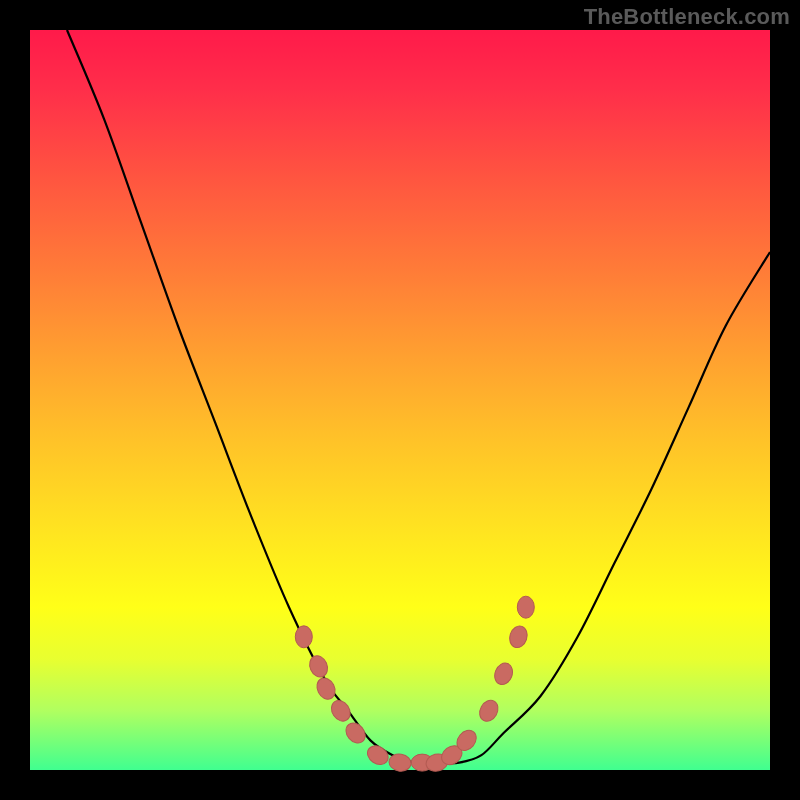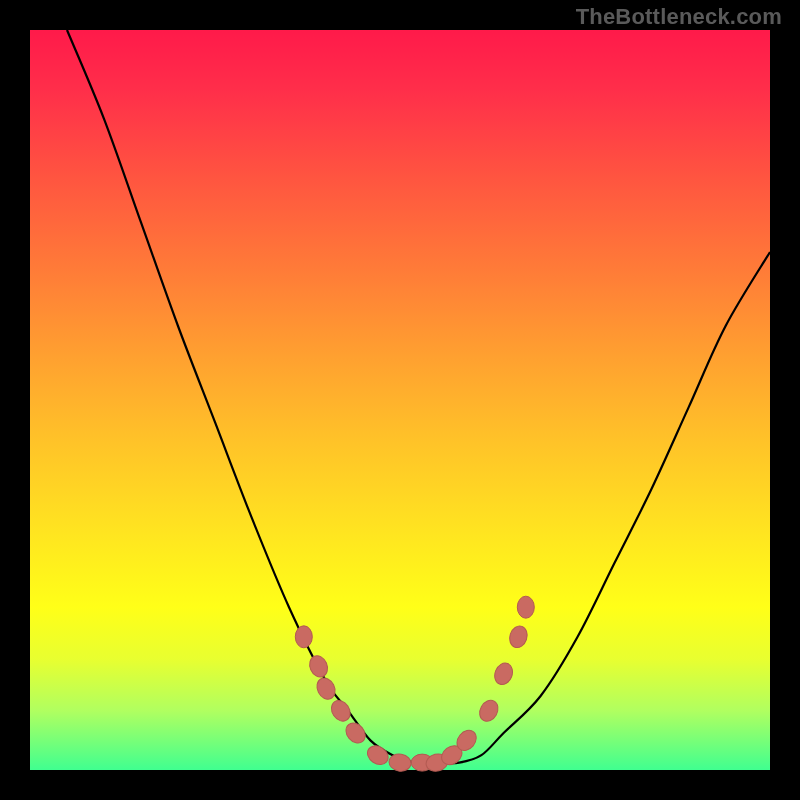--- a/index.html
+++ b/index.html
@@ -25,21 +25,21 @@
       #ffc428 56%,
       #ffe520 68%,
       #ffff18 78%,
       #e8ff30 85%,
       #b0ff60 92%,
       #40ff90 100%);
   }
   .watermark {
     position: absolute;
     top: 4px;
-    right: 18px;
+    right: 10px;
     font-family: Arial, Helvetica, sans-serif;
     font-size: 22px;
     font-weight: 600;
     color: #5a5a5a;
     letter-spacing: 0.2px;
     z-index: 10;
   }
   svg.curve {
     position: absolute;
     left: 0; top: 0;

